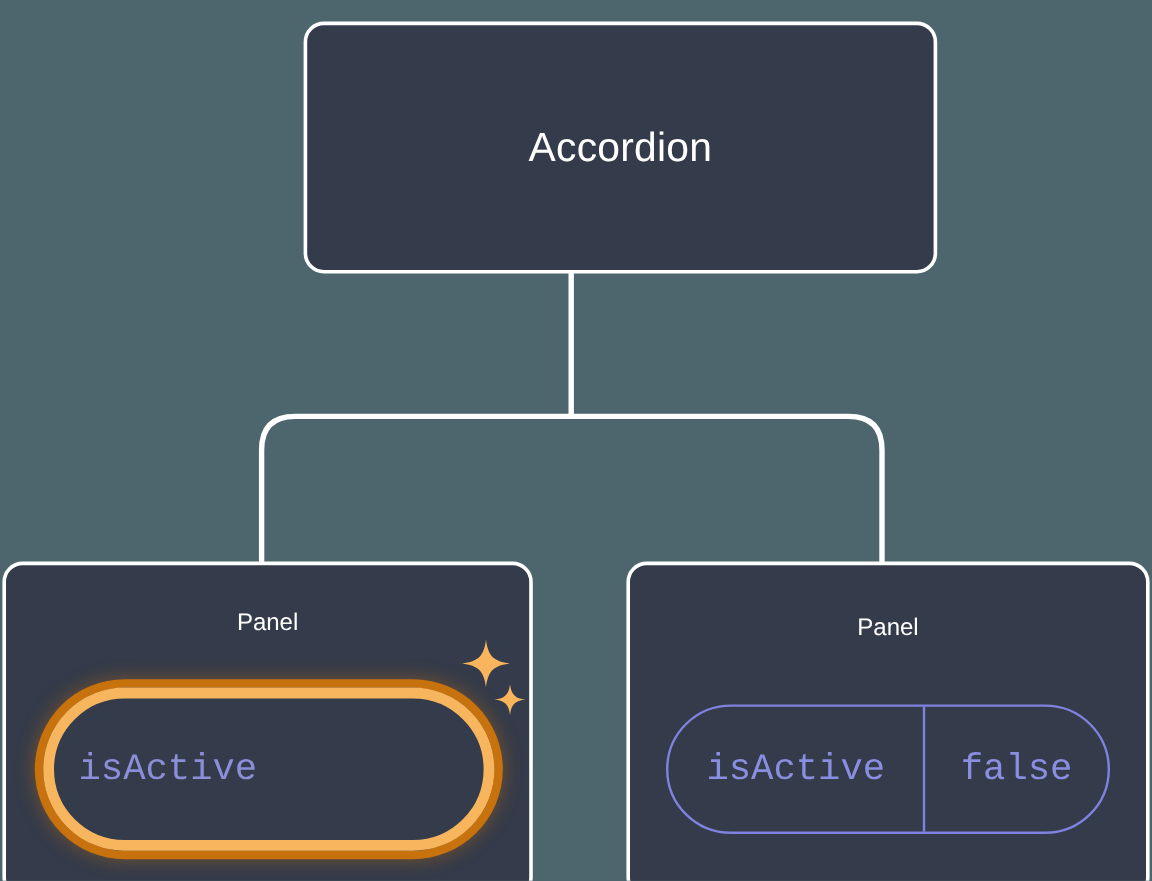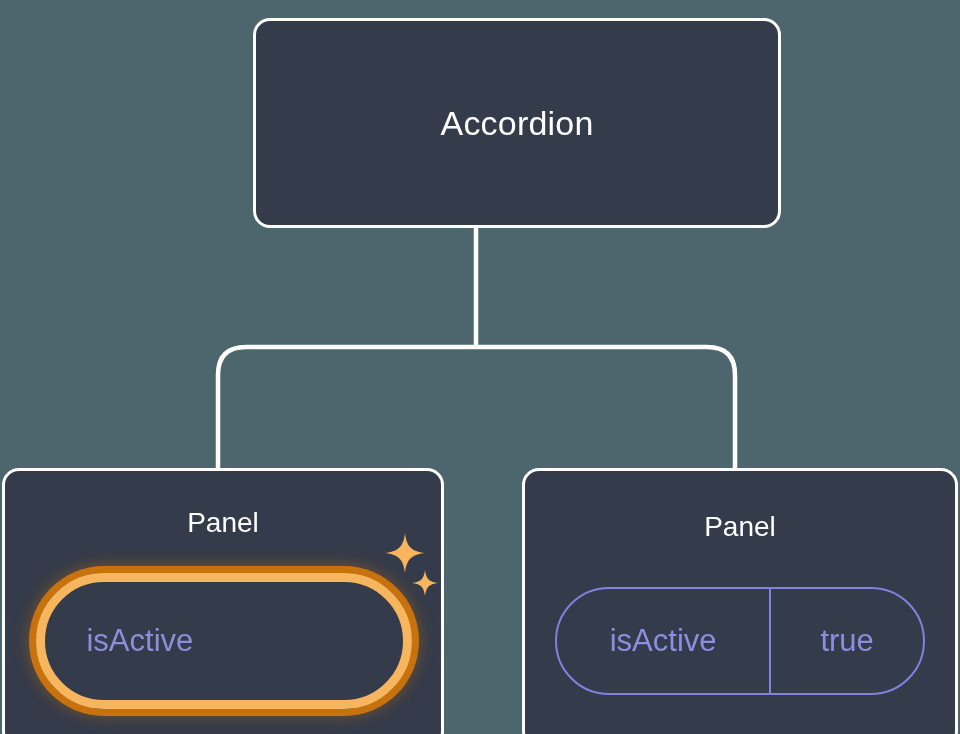--- a/index.html
+++ b/index.html
@@ -45,33 +45,34 @@
     top:468px;height:280px;
   }
   #panel-0{left:2px;width:442px;}
   #panel-1{left:522px;width:436px;}
 
   .panel-title{
     position:absolute;
     top:38px;left:0;right:0;
     text-align:center;
     color:#ffffff;
-    font-size:28px;
+    font-size:20px;
     font-weight:400;
     line-height:1;
   }
   #panel-1 .panel-title{top:42px;}
 
   
   .pill{
     position:absolute;
     box-sizing:border-box;
     display:flex;
     align-items:stretch;
     border-radius:999px;
+    font-family:Liberation Mono, monospace;
   }
   .pill-cell{
     display:flex;
     align-items:center;
     justify-content:center;
     box-sizing:border-box;
     white-space:nowrap;
   }
 
   
@@ -152,16 +153,16 @@
   <svg class="sparkle" id="sparkle-small" viewBox="0 0 100 100">
     <path d="M50 0 C54 34 66 46 100 50 C66 54 54 66 50 100 C46 66 34 54 0 50 C34 46 46 34 50 0 Z" fill="#f8b55d"></path>
   </svg>
 
   <div class="panel" id="panel-1">
     <span class="panel-title">Panel</span>
   </div>
 
   <div class="pill" id="pill-1">
     <span class="pill-cell cell-key">isActive</span>
-    <span class="pill-cell cell-val">true</span>
+    <span class="pill-cell cell-val">false</span>
   </div>
 
 </div>
 
 </body></html>

